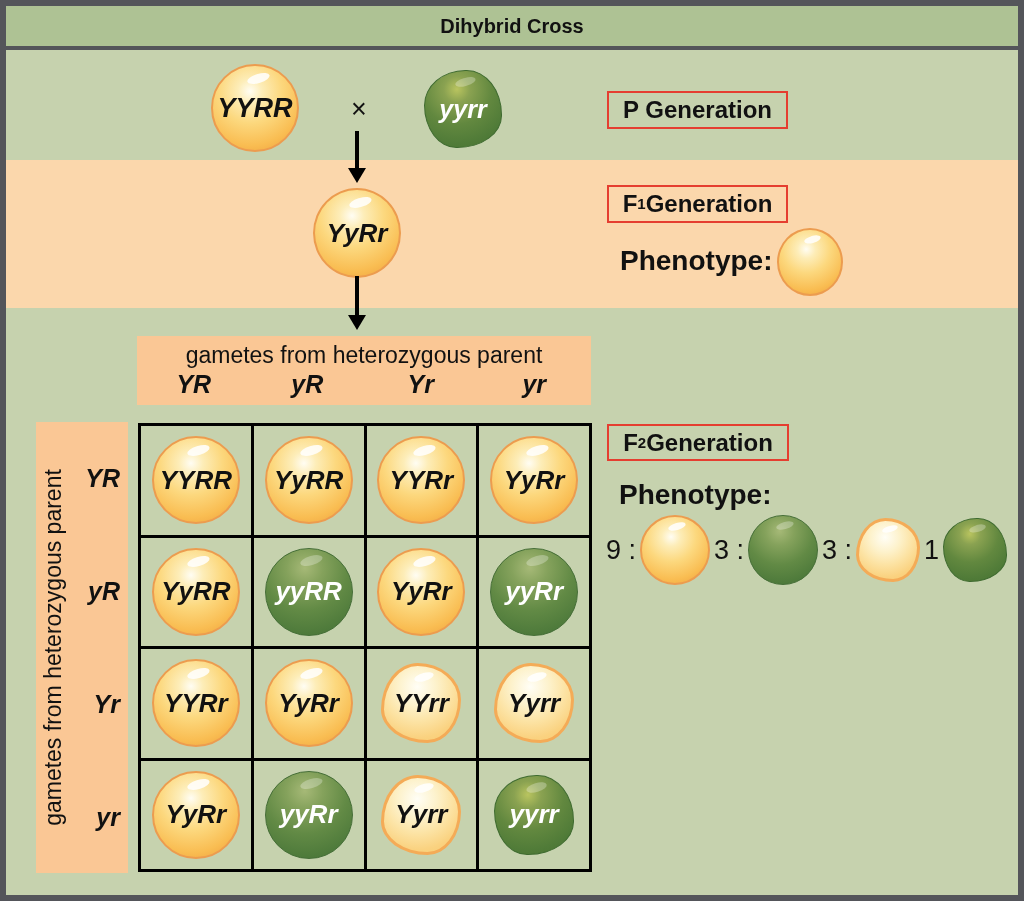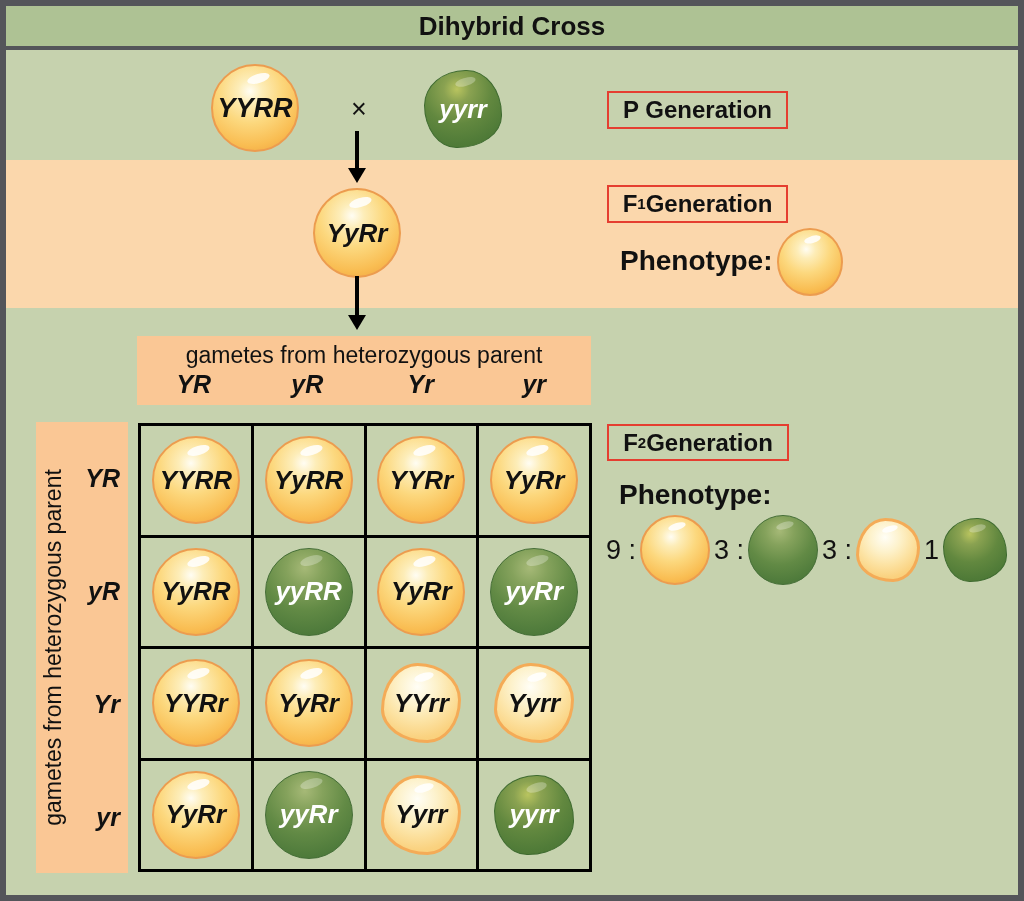--- a/index.html
+++ b/index.html
@@ -2,21 +2,21 @@
 <html><head>
 <meta charset="utf-8">
 <style>
   html,body{margin:0;padding:0;background:#e8e8e8;font-family:"Liberation Sans",sans-serif;}
   #canvas{position:relative;width:1024px;height:901px;margin:0 auto;background:#c6d2ae;
           border:6px solid #54555a;box-sizing:border-box;overflow:hidden;color:#111;}
 
   
   .titlebar{position:absolute;left:0;right:0;top:0;height:40px;background:#aec294;
             border-bottom:4px solid #54555a;display:flex;align-items:center;justify-content:center;
-            font-weight:bold;font-size:26px;}
+            font-weight:bold;font-size:20px;}
 
   
   .f1-band{position:absolute;left:0;right:0;top:154px;height:148px;background:#fbd7ac;}
   .gband{position:absolute;left:131px;top:330px;width:454px;height:69px;background:#fac795;}
   .gband .l1{text-align:center;font-size:23px;margin-top:6px;}
   .gband .l2{display:flex;margin-top:1px;}
   .gband .l2 span{flex:1;text-align:center;font-weight:bold;font-style:italic;font-size:25px;}
   .lband{position:absolute;left:30px;top:416px;width:92px;height:451px;background:#fac795;}
   .vlabel{position:absolute;left:-183px;top:628px;width:460px;text-align:center;font-size:23px;
           transform:rotate(-90deg);}

